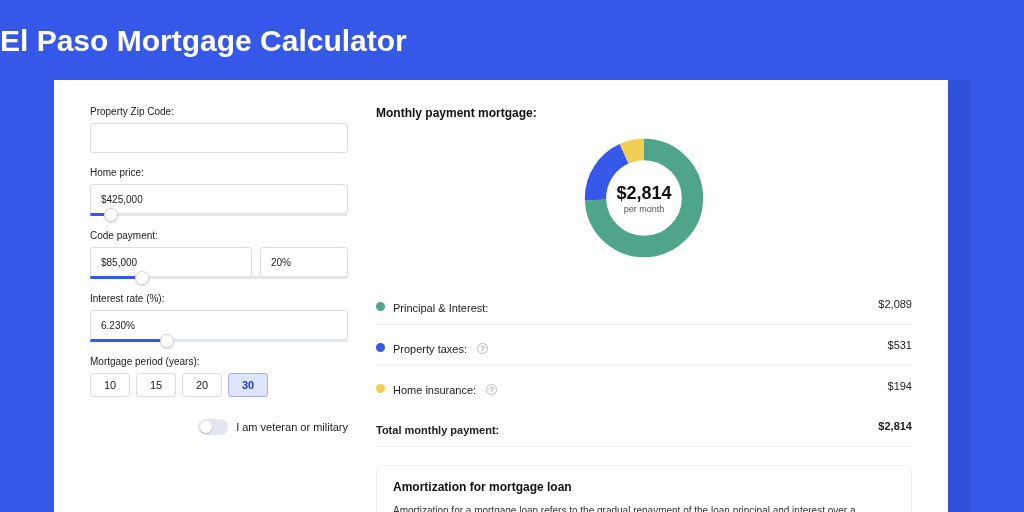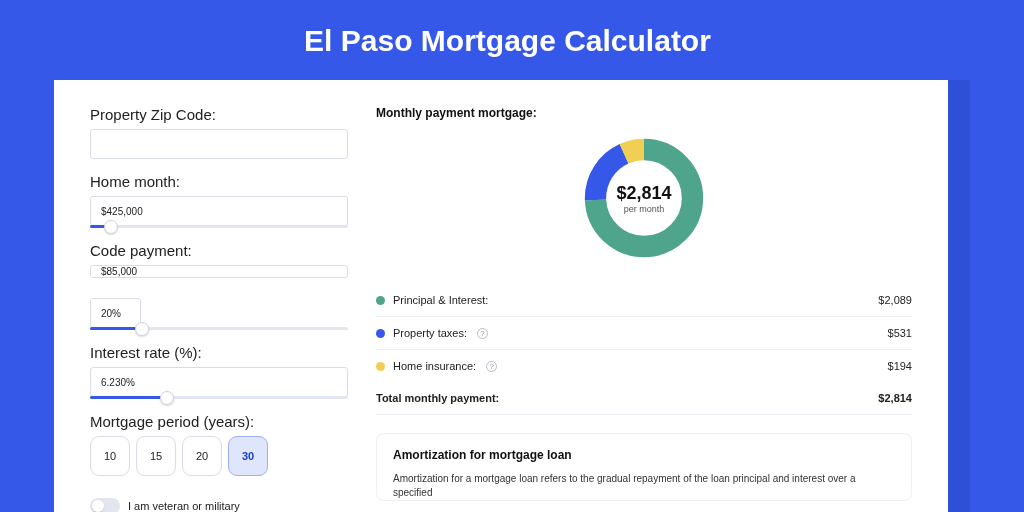--- a/index.html
+++ b/index.html
@@ -4,21 +4,21 @@
 <style>
   * { box-sizing: border-box; margin: 0; padding: 0; }
   body {
     font-family: -apple-system, BlinkMacSystemFont, "Segoe UI", Arial, sans-serif;
     background: #3558e8;
     width: 1024px;
     height: 512px;
     overflow: hidden;
   }
   .page-title {
-    text-align: center;
+    text-align: left;
     color: #fff;
     font-weight: 700;
     font-size: 30px;
     padding: 24px 9px 22px 0;
   }
   .card-shadow {
     background: #2e50d6;
     margin: 0 54px;
     padding: 0 22px 0 0;
     border-radius: 2px;
@@ -27,21 +27,21 @@
     background: #fff;
     width: 100%;
     display: flex;
     padding: 26px 36px 0 36px;
     min-height: 430px;
   }
   .left-col { width: 258px; margin-right: 28px; }
   .right-col { flex: 1; }
 
   .field-label {
-    font-size: 15px;
+    font-size: 10px;
     color: #222;
     margin-bottom: 6px;
   }
   .text-input {
     width: 100%;
     height: 30px;
     border: 1px solid #d9dde5;
     border-radius: 3px;
     padding: 0 10px;
     font-size: 10px;
@@ -67,45 +67,45 @@
     position: absolute;
     top: 50%;
     width: 14px; height: 14px;
     background: #fff;
     border: 1px solid #cfd3dd;
     border-radius: 50%;
     transform: translate(-50%, -50%);
     box-shadow: 0 1px 2px rgba(0,0,0,0.15);
   }
 
-  .dp-row { display: flex; gap: 20px; flex-direction: column; }
+  .dp-row { display: flex; gap: 8px; }
   .dp-row .text-input:first-child { flex: 1; }
-  .dp-row .text-input:last-child { width: 51px; }
+  .dp-row .text-input:last-child { width: 88px; }
 
   .period-row { display: flex; gap: 6px; }
   .period-btn {
-    width: 40px; height: 40px;
+    width: 40px; height: 24px;
     border: 1px solid #d9dde5;
     background: #fff;
-    border-radius: 9px;
+    border-radius: 3px;
     font-size: 11px;
     color: #222;
     display: flex;
     align-items: center;
     justify-content: center;
     cursor: pointer;
   }
   .period-btn.active {
     background: #dfe6fb;
     border-color: #9db0f2;
     color: #1a3cc7;
     font-weight: 600;
   }
 
-  .toggle-row { display: flex; align-items: center; gap: 8px; margin-top: 22px; }
+  .toggle-row { display: flex; align-items: center; gap: 8px; margin-top: 22px; justify-content: flex-end; }
   .toggle {
     width: 30px; height: 16px;
     background: #e3e6ee;
     border-radius: 10px;
     position: relative;
   }
   .toggle-knob {
     position: absolute;
     left: 2px; top: 2px;
     width: 12px; height: 12px;
@@ -140,21 +140,21 @@
   .legend-row {
     display: flex;
     align-items: center;
     justify-content: space-between;
     padding: 10px 0;
     border-bottom: 1px solid #eef0f5;
     font-size: 11px;
     color: #222;
   }
   .legend-row:last-of-type { border-bottom: none; }
-  .legend-left { display: flex; align-items: center; gap: 8px; }
+  .legend-left { display: flex; gap: 8px; margin-top: 8px; }
   .legend-dot { width: 9px; height: 9px; border-radius: 50%; }
   .legend-label { }
   .legend-amount { font-weight: 400; }
   .legend-total { font-weight: 700; }
   .info-icon {
     display: inline-flex;
     width: 11px; height: 11px;
     border: 1px solid #b7bdca;
     border-radius: 50%;
     font-size: 8px;
@@ -182,21 +182,21 @@
   <div class="card">
 
     <div class="left-col">
 
       <div class="field-block">
         <div class="field-label">Property Zip Code:</div>
         <input class="text-input" value="" style="">
       </div>
 
       <div class="field-block">
-        <div class="field-label">Home month:</div>
+        <div class="field-label">Home price:</div>
         <input class="text-input" value="$425,000" style="">
         <div class="slider-track">
           <div class="slider-fill" style="width:8%"></div>
           <div class="slider-thumb" style="left:8%"></div>
         </div>
       </div>
 
       <div class="field-block">
         <div class="field-label">Code payment:</div>
         <div class="dp-row">

